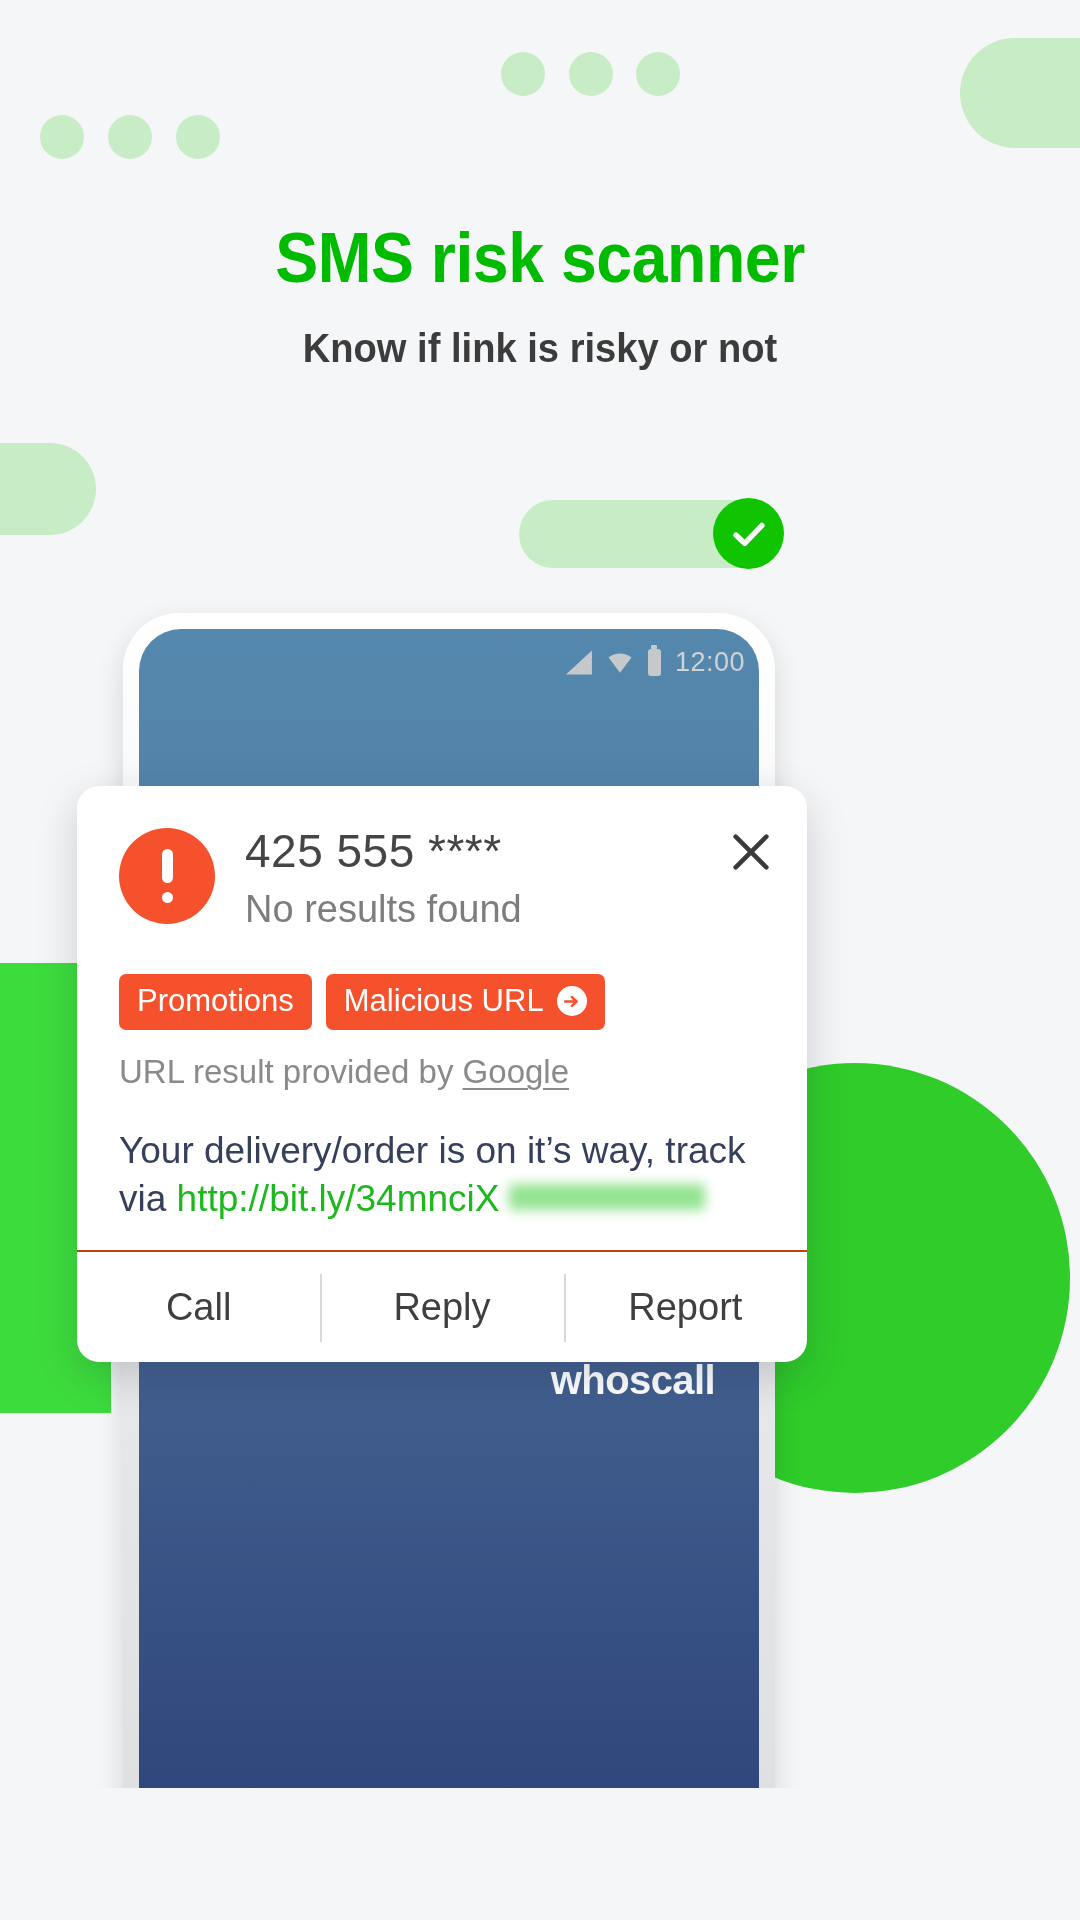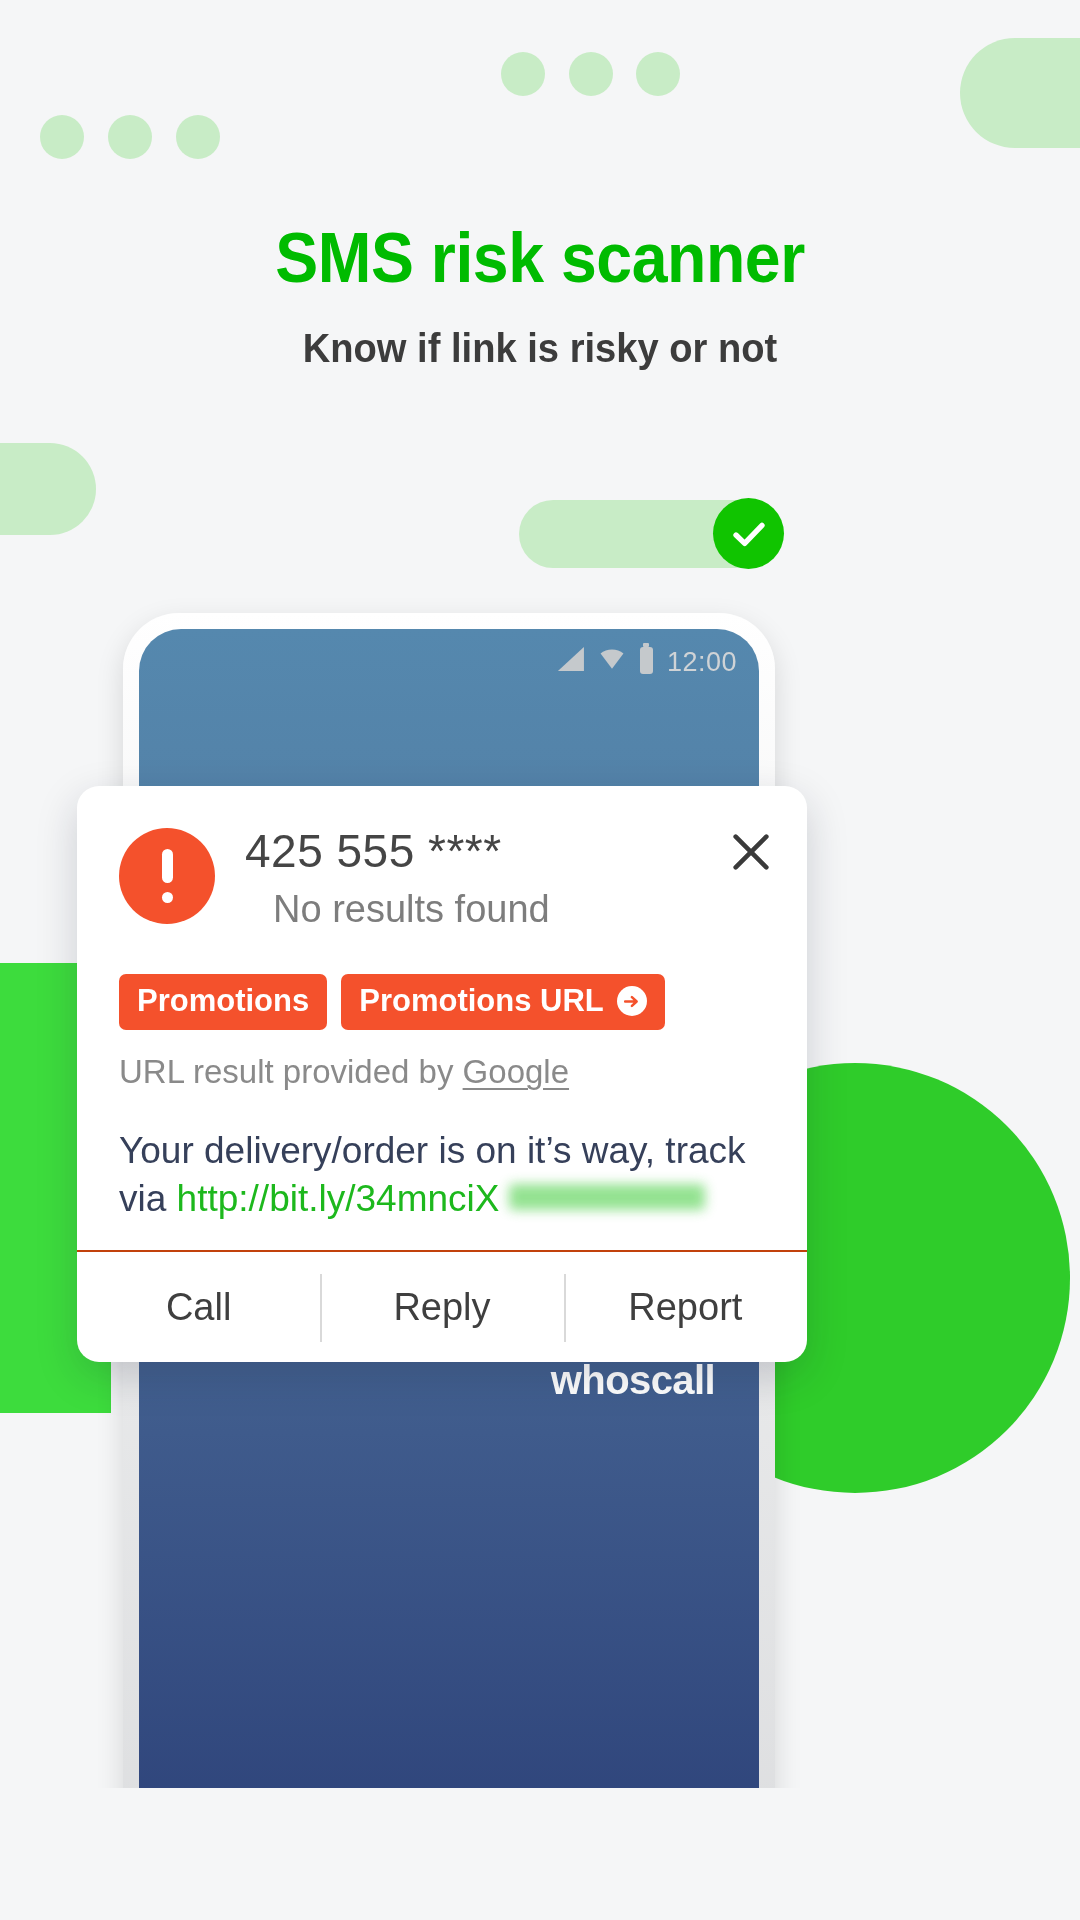--- a/index.html
+++ b/index.html
@@ -88,22 +88,22 @@
     padding: 16px 16px 0 16px;
   }
   .phone-screen {
     position: relative;
     width: 100%; height: 100%;
     border-radius: 42px 42px 0 0;
     background: linear-gradient(180deg,#5588ae 0%,#51799f 34%,#3f5b8c 62%,#2b3f77 100%);
     overflow: hidden;
   }
   .statusbar {
-    position: absolute; right: 22px; top: 18px;
-    display: flex; gap: 14px;
+    position: absolute; right: 14px; top: 18px;
+    display: flex; align-items: center; gap: 14px;
     color: #cfd3d6;
   }
   .statusbar .time { font-size: 27px; color: #cfd3d6; letter-spacing: 0.5px; }
   .ico-signal {
     width: 26px; height: 24px;
     background: #c5c9cc;
     clip-path: polygon(100% 0, 100% 100%, 0 100%);
   }
   .ico-wifi { width: 28px; height: 24px; }
   .ico-batt {
@@ -148,39 +148,38 @@
   }
   .warn-badge .bang::after {
     content:""; position:absolute; left:0; bottom:0;
     width:11px; height:11px; background:#fff; border-radius:50%;
   }
   .head-text { margin-left: 30px; padding-top: 2px; }
   .phone-number {
     font-size: 46px; color: #454545; letter-spacing: 0.5px; line-height: 1.1;
   }
   .no-results {
-    font-size: 38px; color: #7d7d7d; margin-top: 12px; line-height: 1.1; margin-left: 28px;
+    font-size: 38px; color: #7d7d7d; margin-top: 12px; line-height: 1.1;
   }
   .close-x {
     position: absolute; right: 2px; top: 4px;
     width: 48px; height: 48px;
     display: flex; align-items: center; justify-content: center;
     cursor: pointer;
   }
   .close-x svg { width: 46px; height: 46px; }
 
   .tags { display: flex; gap: 14px; margin-top: 44px; }
   .tag {
     background: #f4512c; color: #fff;
     border-radius: 7px;
     font-size: 31px;
     padding: 9px 18px 11px 18px;
     display: flex; align-items: center; gap: 13px;
     white-space: nowrap;
-    font-weight: bold;
   }
   .tag-arrow {
     width: 30px; height: 30px; border-radius: 50%;
     background: #fff;
     display: flex; align-items: center; justify-content: center;
     flex: 0 0 auto;
   }
   .tag-arrow svg { width: 19px; height: 19px; }
 
   .provided {
@@ -278,21 +277,21 @@
             <path d="M4 4 L20 20 M20 4 L4 20" fill="none" stroke="#3a3a3a" stroke-width="2.4" stroke-linecap="round"></path>
           </svg>
         </div>
       </div>
 
       <div class="tags">
         <div class="tag">
           <span>Promotions</span>
         </div>
         <div class="tag">
-          <span>Promotions URL</span>
+          <span>Malicious URL</span>
           <span class="tag-arrow">
             <svg viewBox="0 0 24 24" aria-hidden="true">
               <path d="M4 12 H18 M12.5 6.5 L18.5 12 L12.5 17.5" fill="none" stroke="#f4512c" stroke-width="3.2" stroke-linecap="round" stroke-linejoin="round"></path>
             </svg>
           </span>
         </div>
       </div>
 
       <div class="provided">
         <span>URL result provided by </span><u>Google</u>

